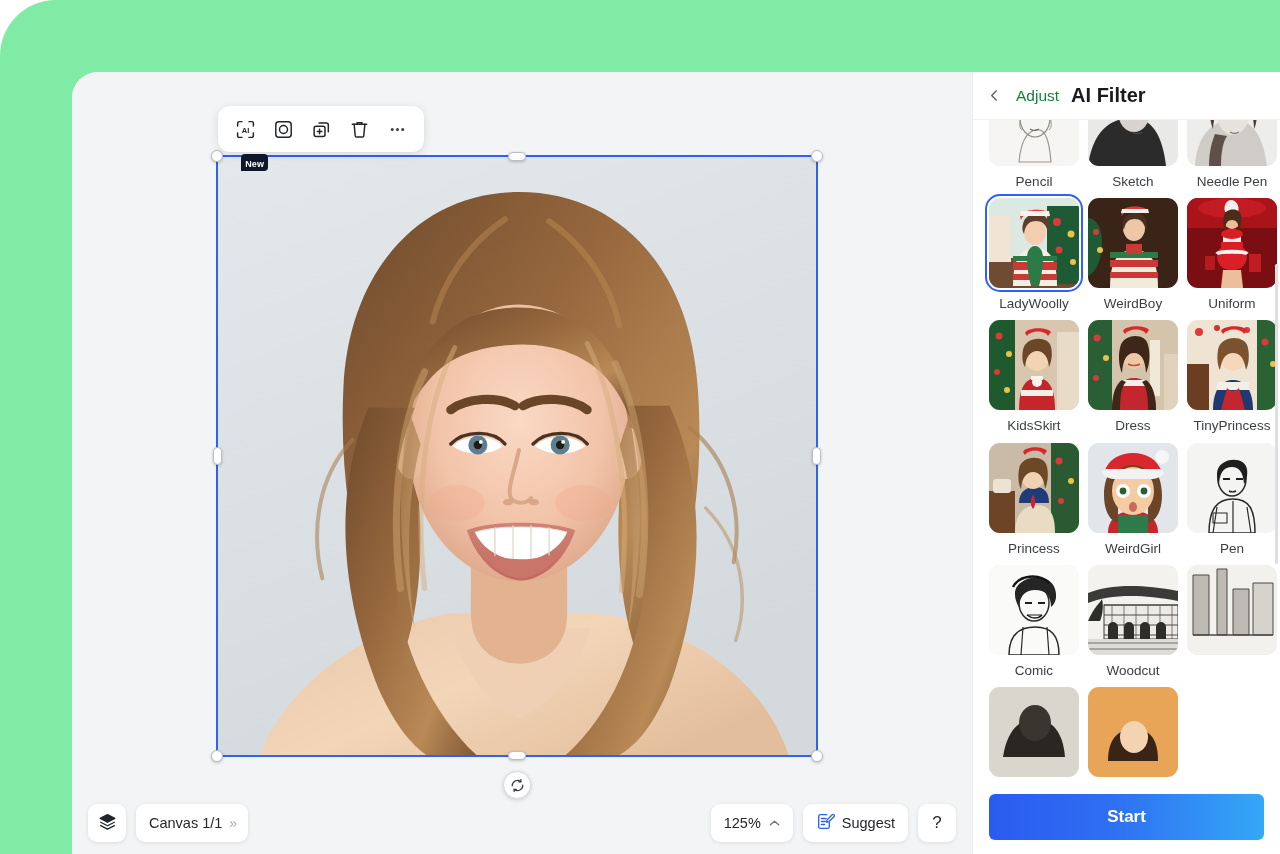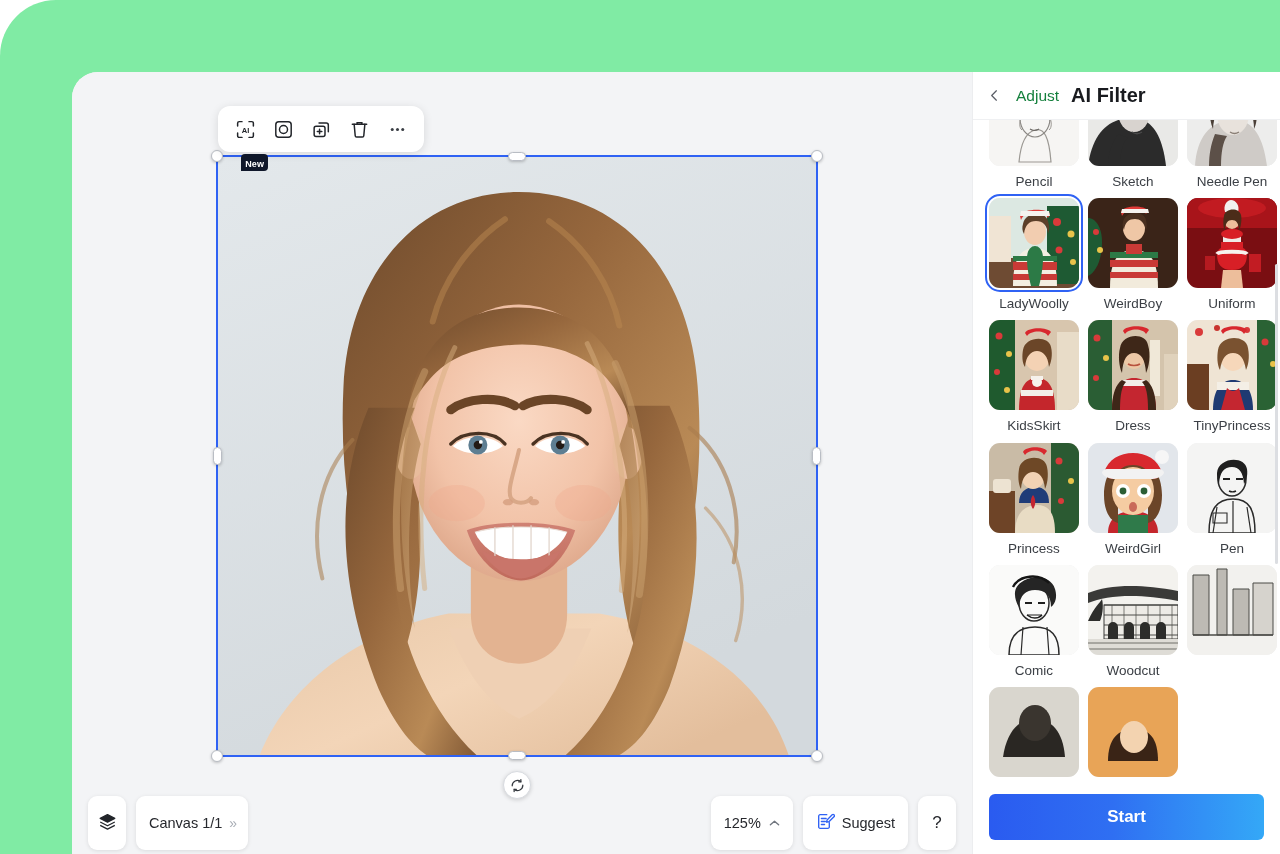--- a/index.html
+++ b/index.html
@@ -110,21 +110,21 @@
   #bottom-bar {
     position: absolute; left: 0; right: 0; bottom: 0;
     height: 62px;
     display: flex; align-items: center;
     padding: 0 16px;
     z-index: 15;
   }
   .bb-left { display: flex; align-items: center; gap: 10px; }
   .bb-right { margin-left: auto; display: flex; align-items: center; gap: 10px; }
   .chip {
-    height: 54px;
+    height: 38px;
     background: #fff;
     border-radius: 9px;
     box-shadow: 0 1px 4px rgba(0,0,0,.10);
     display: flex; align-items: center; justify-content: center;
     padding: 0 13px; gap: 7px;
     font-size: 14.5px; color: #26282D;
     cursor: pointer;
     white-space: nowrap;
   }
   .chip.square { width: 38px; padding: 0; }

